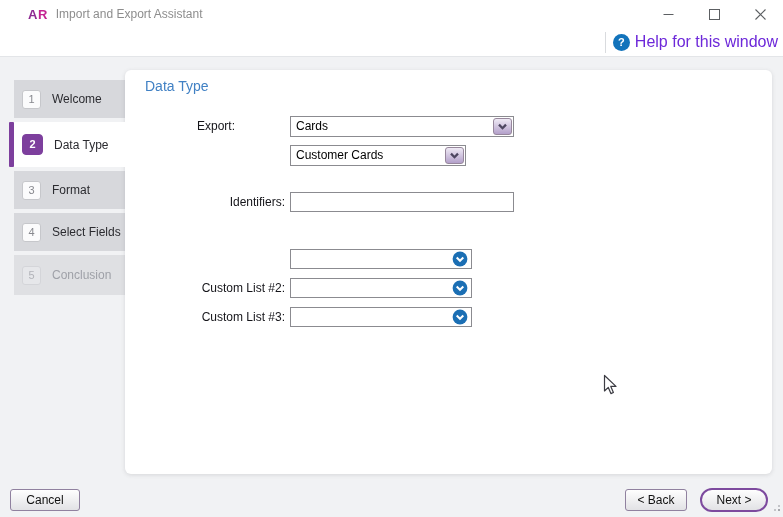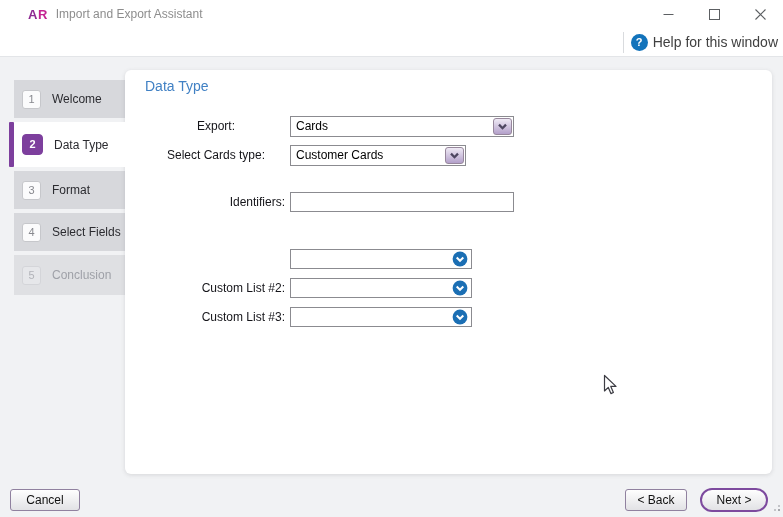--- a/index.html
+++ b/index.html
@@ -14,21 +14,21 @@
   .win-title{color:#8d8d8d;font-size:12px;}
   .controls{position:absolute;right:0;top:0;height:28px;display:flex;}
   .ctrl{width:46px;height:28px;display:flex;align-items:center;justify-content:center;cursor:pointer;}
   
   .helpbar{position:absolute;top:28px;left:0;right:0;height:28px;background:#fff;border-bottom:1px solid #e3e5e8;
     display:flex;align-items:center;justify-content:flex-end;padding-right:5px;}
   .help-divider{width:1px;height:21px;background:#d9dbde;margin-right:7px;}
   .help-link{display:flex;align-items:center;gap:5px;cursor:pointer;}
   .help-icon{width:17px;height:17px;border-radius:50%;background:#1273bb;color:#fff;font-weight:bold;font-size:11px;
     text-align:center;line-height:17px;flex:0 0 auto;}
-  .help-text{color:#404040;font-size:14px;}
+  .help-text{color:#6d28d9;font-size:16px;}
   
   .workspace-bg{position:absolute;top:57px;left:0;right:0;bottom:0;background:#f1f2f4;}
   .panel{position:absolute;left:125px;top:70px;width:647px;height:404px;background:#fff;border-radius:6px;
     box-shadow:0 1px 4px rgba(60,60,70,.15);z-index:2;}
   
   .step{position:absolute;left:14px;width:111px;display:flex;align-items:center;padding-left:8px;gap:11px;
     box-sizing:border-box;background:#d7d8dc;color:#2b2b30;cursor:pointer;}
   .badge{flex:0 0 auto;width:17px;height:17px;border-radius:3px;background:#fbfbfc;border:1px solid #c6c7cb;
     color:#87888e;font-size:11px;line-height:17px;text-align:center;}
   .step-label{font-size:12px;}
@@ -131,21 +131,20 @@
     <div class="flabel l" style="top:46px">Export:</div>
     <div class="dropdown" style="top:46px;width:224px">
       <span class="dd-value">Cards</span>
       <span class="dd-btn">
         <svg width="11" height="9" viewBox="0 0 11 9">
             <path d="M2 2.6 L5.5 6.2 L9 2.6" stroke="#4d4660" stroke-width="2.3" fill="none"></path>
           </svg>
       </span>
     </div>
 
-    <div class="flabel l" style="top:75px">Select Cards type:</div>
     <div class="dropdown" style="top:75px;width:176px">
       <span class="dd-value">Customer Cards</span>
       <span class="dd-btn">
         <svg width="11" height="9" viewBox="0 0 11 9">
             <path d="M2 2.6 L5.5 6.2 L9 2.6" stroke="#4d4660" stroke-width="2.3" fill="none"></path>
           </svg>
       </span>
     </div>
 
     <div class="flabel r" style="top:122px">Identifiers:</div>

